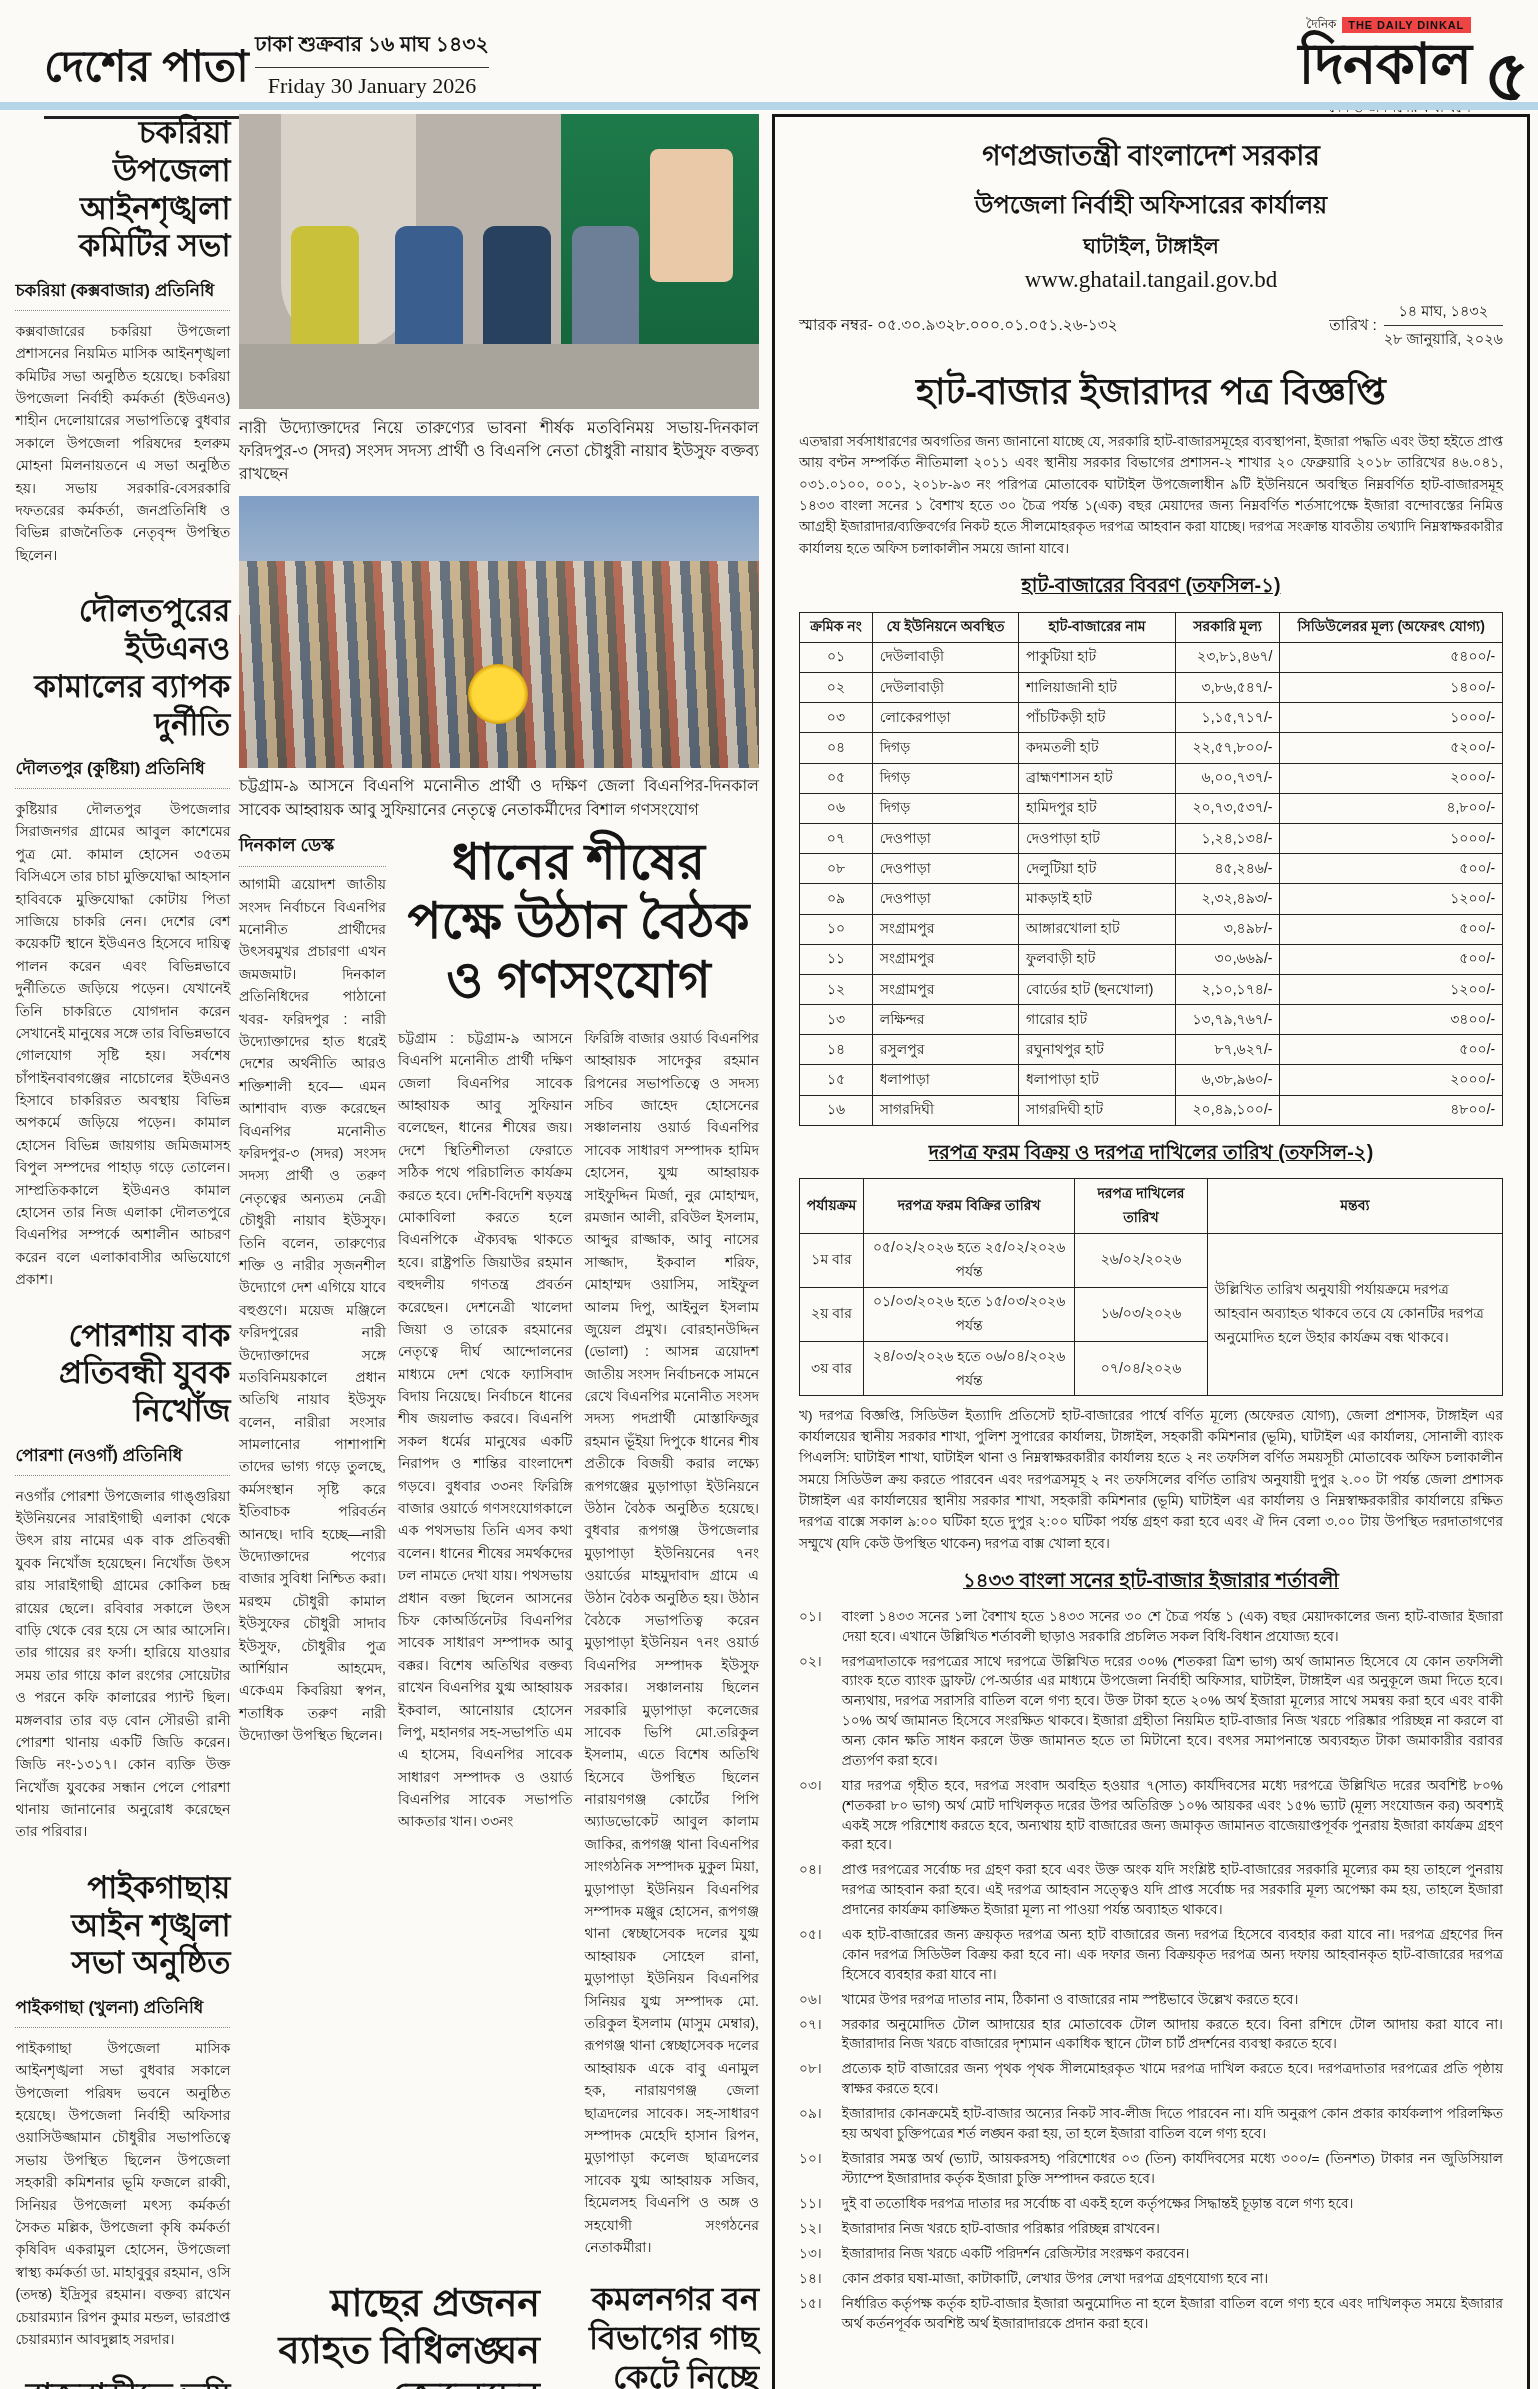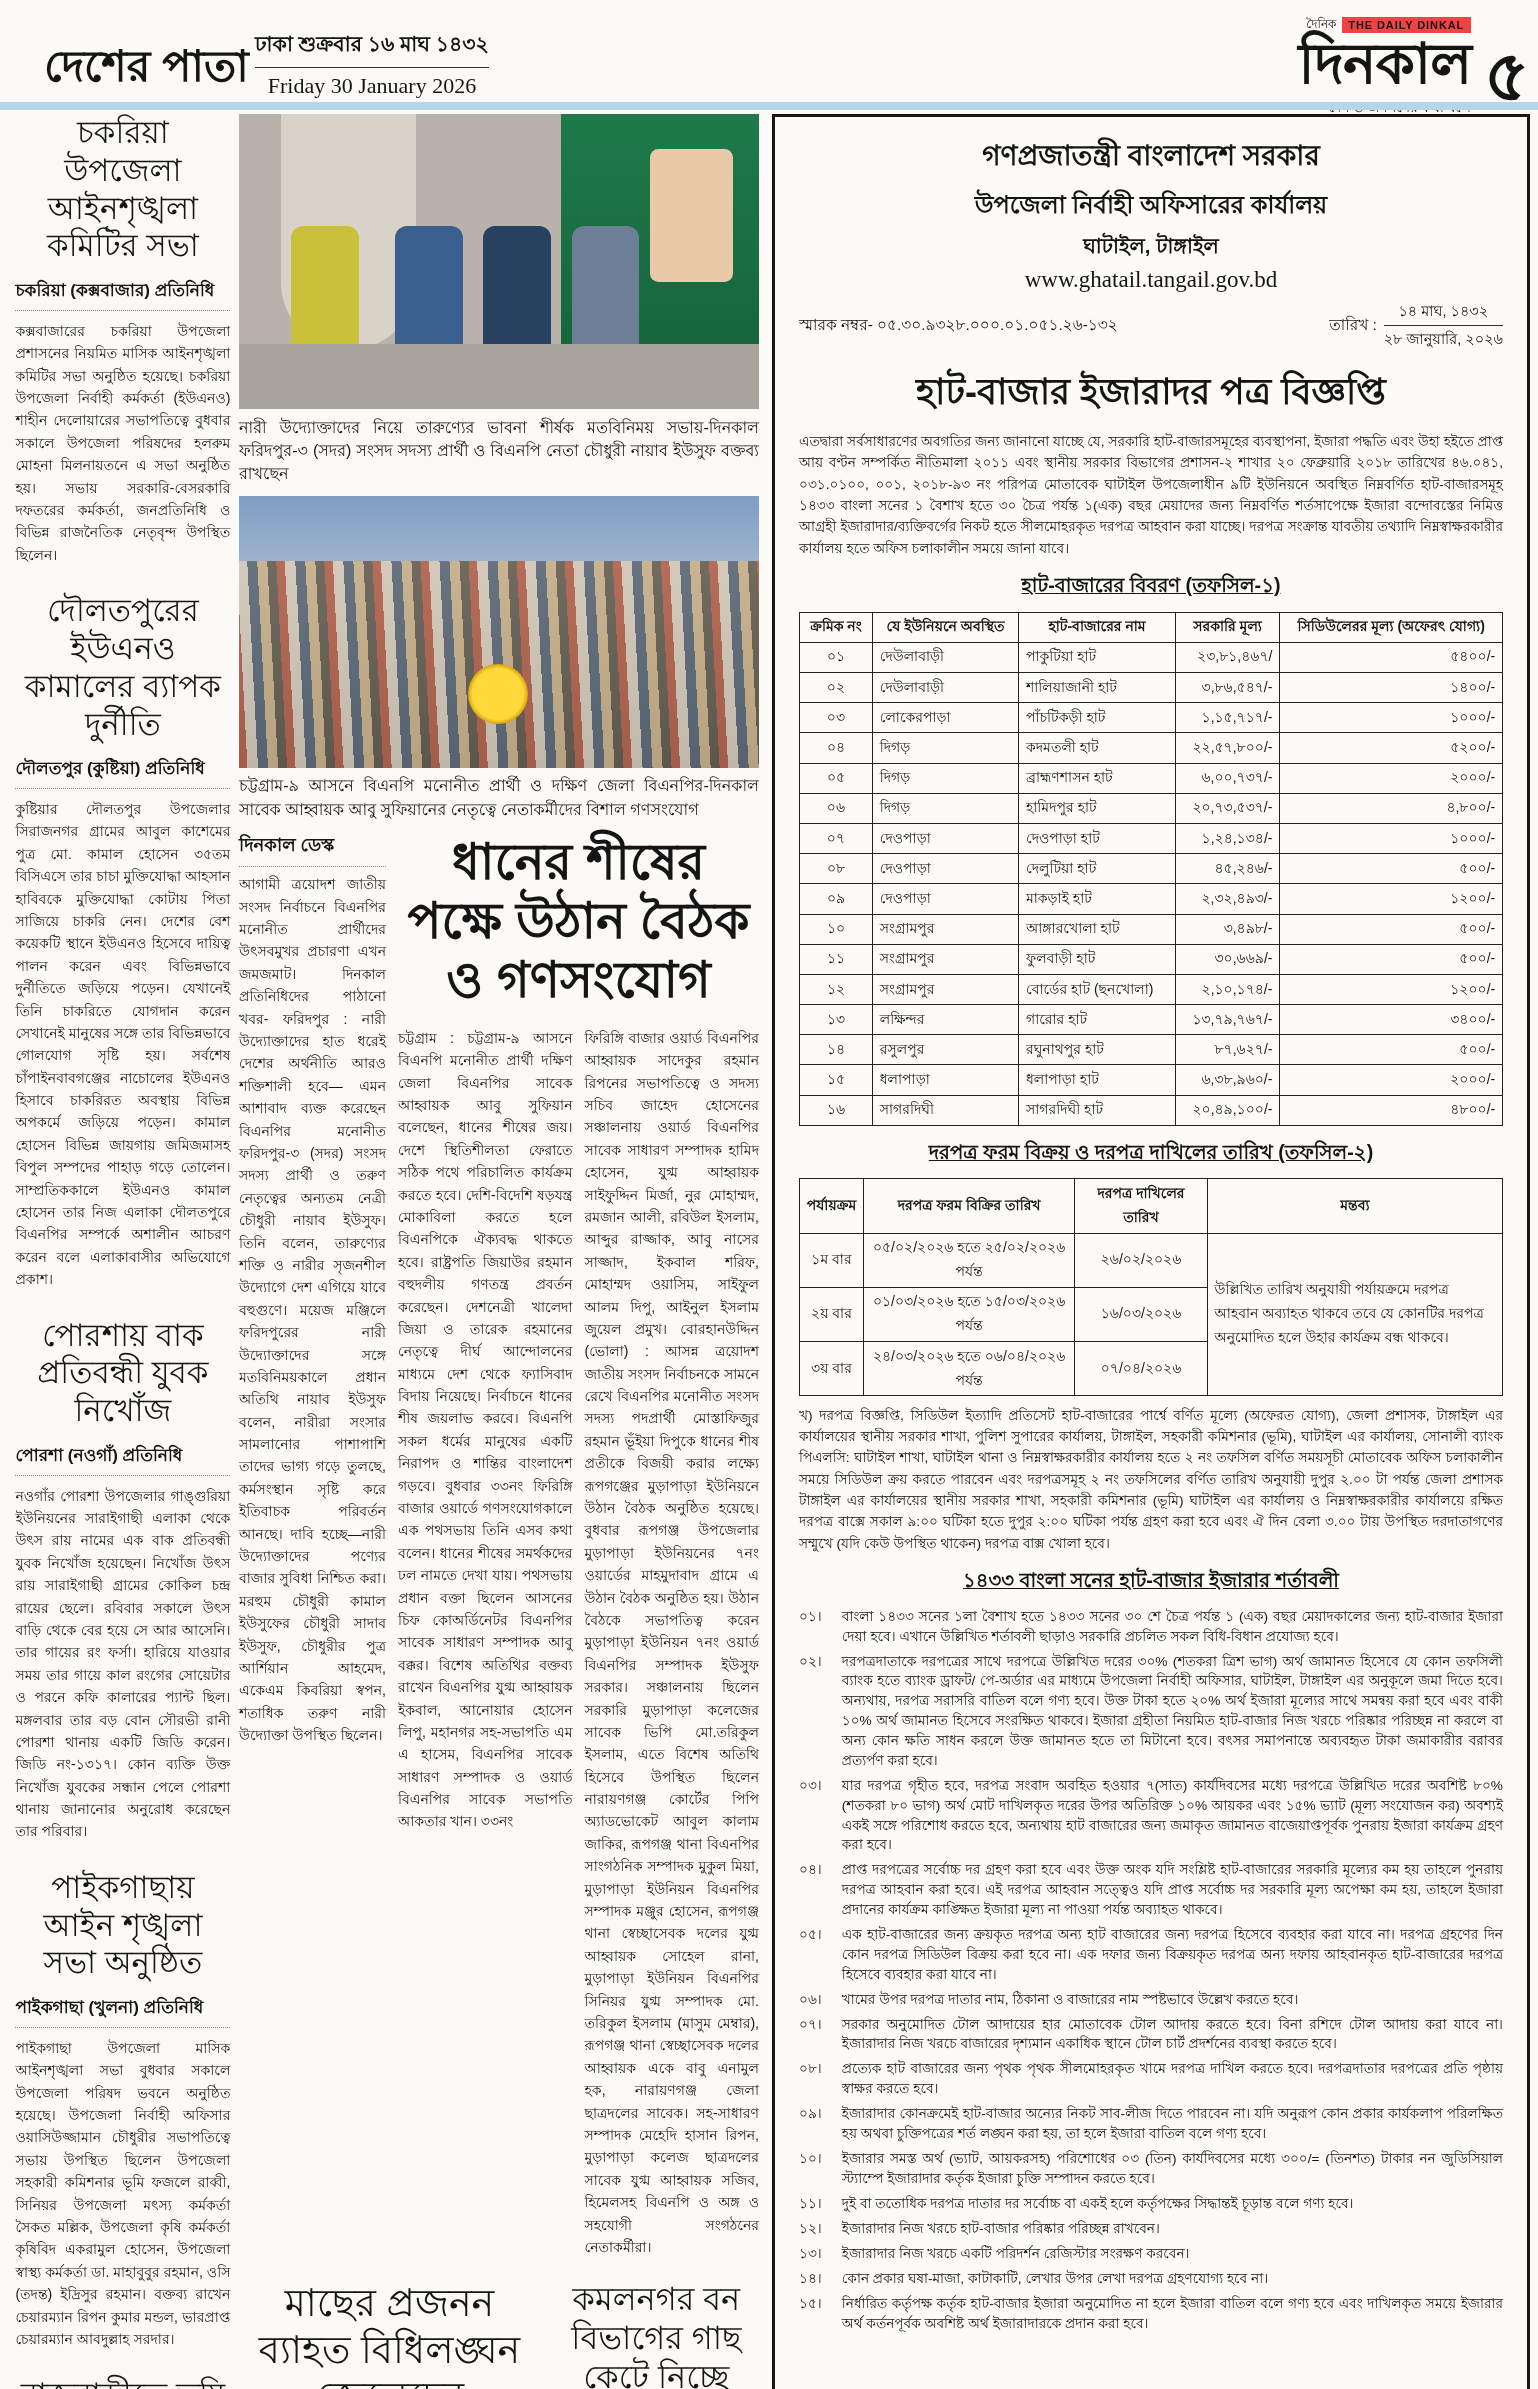--- a/index.html
+++ b/index.html
@@ -1,35 +1,35 @@
 <!DOCTYPE html>
 <html style="font-size:13.7px"><head>
 <meta charset="utf-8">
 <style>
   html,body{margin:0;padding:0;background:#e8e6e0;}
   #page{position:relative;width:1538px;height:2389px;background:#fbfaf6;color:#151515;
         font-family:"Liberation Sans",sans-serif;overflow:hidden;margin:0 auto;}
   
   #header{position:absolute;left:0;top:0;width:1538px;height:101px;}
   .brand-left{position:absolute;left:44px;top:34px;font-size:43px;font-weight:bold;
-              border-bottom:3.4px solid #222;padding-bottom:2px;}
+              border-bottom:3.4px solid #222;padding-bottom:11px;}
   .date-block{position:absolute;left:255px;top:29px;text-align:center;}
   .date-bn{font-size:20.5px;font-weight:bold;padding-bottom:4.3px;border-bottom:1.7px solid #333;text-align:right;}
   .date-en{font-family:"Liberation Serif",serif;font-size:22px;padding-top:4.3px;
            border-bottom:3.4px solid #444;padding-bottom:4.3px;}
   .logo-block{position:absolute;right:67px;top:15.4px;text-align:right;}
   .logo-topbar{display:inline-block;background:#ef4444;color:#111;font-size:11px;font-weight:bold;
                padding:1.7px 6.8px;letter-spacing:0.9px;}
   .logo-pre{display:inline-block;font-size:12px;margin-right:5.1px;vertical-align:middle;}
   .logo-main{font-size:56px;font-weight:900;line-height:1.05;letter-spacing:-0.9px;}
   .logo-tag{font-size:13.7px;margin-top:1.7px;}
   .page-num{position:absolute;right:8.5px;top:22px;font-size:70px;font-weight:900;}
   #divider{position:absolute;top:102px;left:0;width:1538px;height:7.7px;background:#b5d6e8;}
   
-  .art-headline{font-weight:normal;text-align:center;line-height:1.22;font-size:31px;}
+  .art-headline{font-weight:bold;text-align:right;line-height:1.22;font-size:31px;}
   .art-byline{font-weight:bold;font-size:17px;margin:12px 0 5.1px;}
   .art-rule{border-bottom:1.7px dotted #888;margin-bottom:8.5px;}
   .art-body{font-size:14px;line-height:1.6;text-align:justify;}
   
   #left-col{position:absolute;left:15.4px;top:114px;width:215px;}
   #left-col .article{margin-bottom:26px;}
   
   #center{position:absolute;left:239px;top:114px;width:520px;}
   .photo{position:relative;overflow:hidden;background:#b9b2aa;}
   .photo1{height:295px;}

